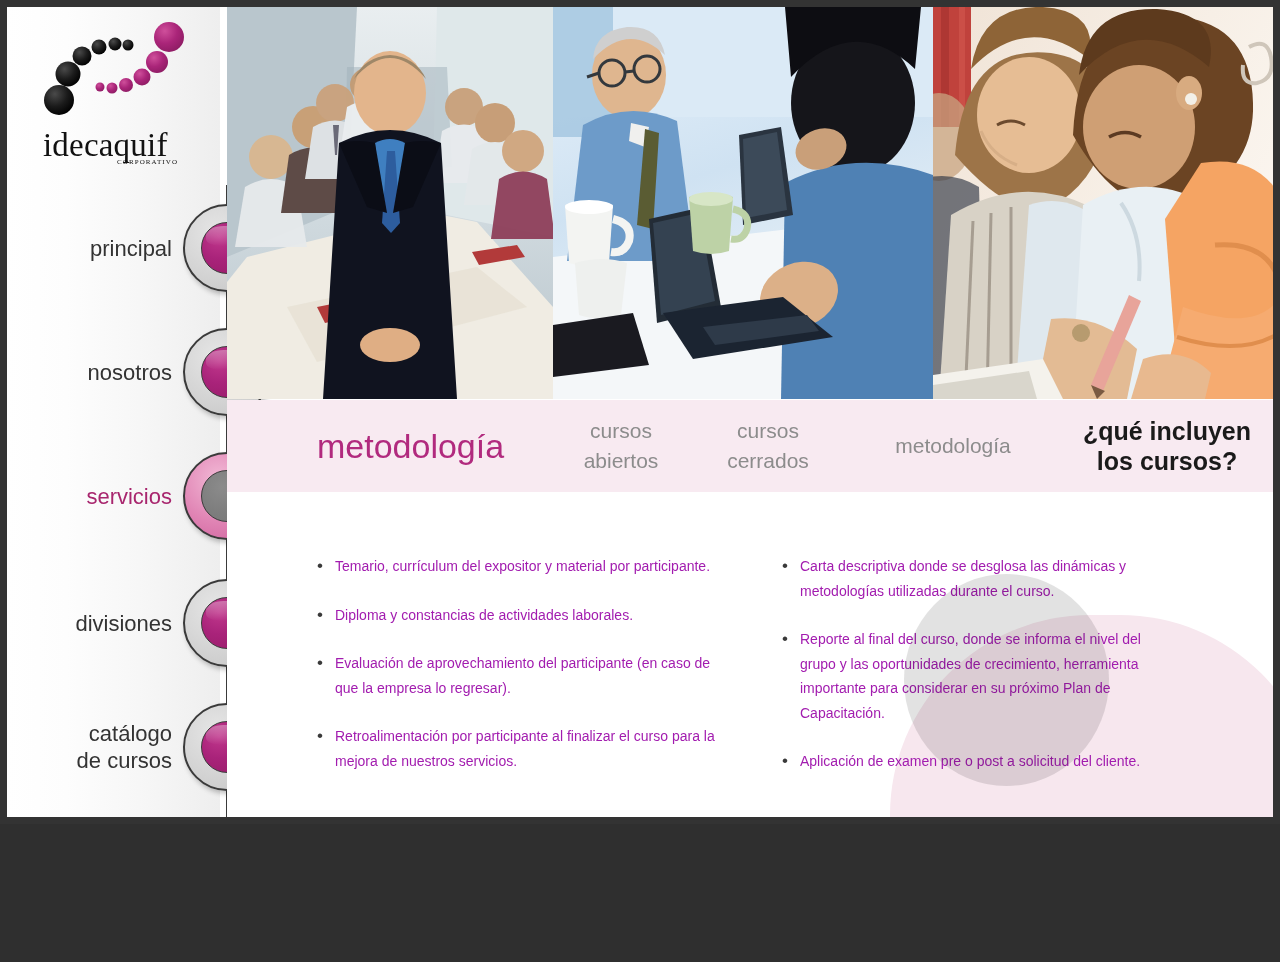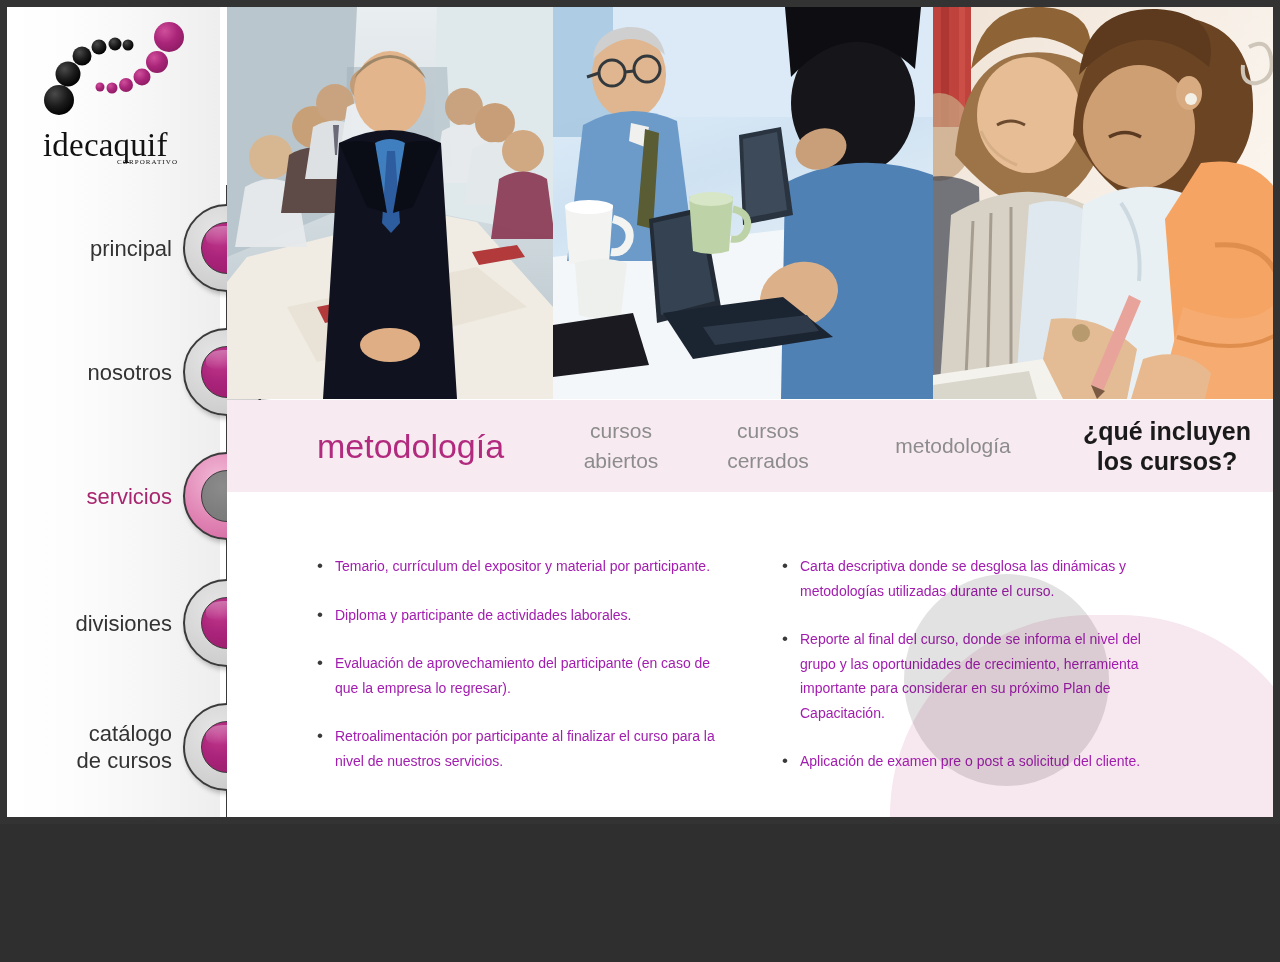--- a/index.html
+++ b/index.html
@@ -417,29 +417,29 @@
 
     <div class="cols">
 
       <div class="col left">
         <div class="bl">
           <div class="bl-dot">•</div>
           <div class="bl-txt">Temario, currículum del expositor y material por participante.</div>
         </div>
         <div class="bl">
           <div class="bl-dot">•</div>
-          <div class="bl-txt">Diploma y participante de actividades laborales.</div>
+          <div class="bl-txt">Diploma y constancias de actividades laborales.</div>
         </div>
         <div class="bl">
           <div class="bl-dot">•</div>
           <div class="bl-txt">Evaluación de aprovechamiento del participante (en caso de que la empresa lo regresar).</div>
         </div>
         <div class="bl">
           <div class="bl-dot">•</div>
-          <div class="bl-txt">Retroalimentación por participante al finalizar el curso para la nivel de nuestros servicios.</div>
+          <div class="bl-txt">Retroalimentación por participante al finalizar el curso para la mejora de nuestros servicios.</div>
         </div>
       </div>
 
       <div class="col right">
         <div class="bl">
           <div class="bl-dot">•</div>
           <div class="bl-txt">Carta descriptiva donde se desglosa las dinámicas y metodologías utilizadas durante el curso.</div>
         </div>
         <div class="bl">
           <div class="bl-dot">•</div>

